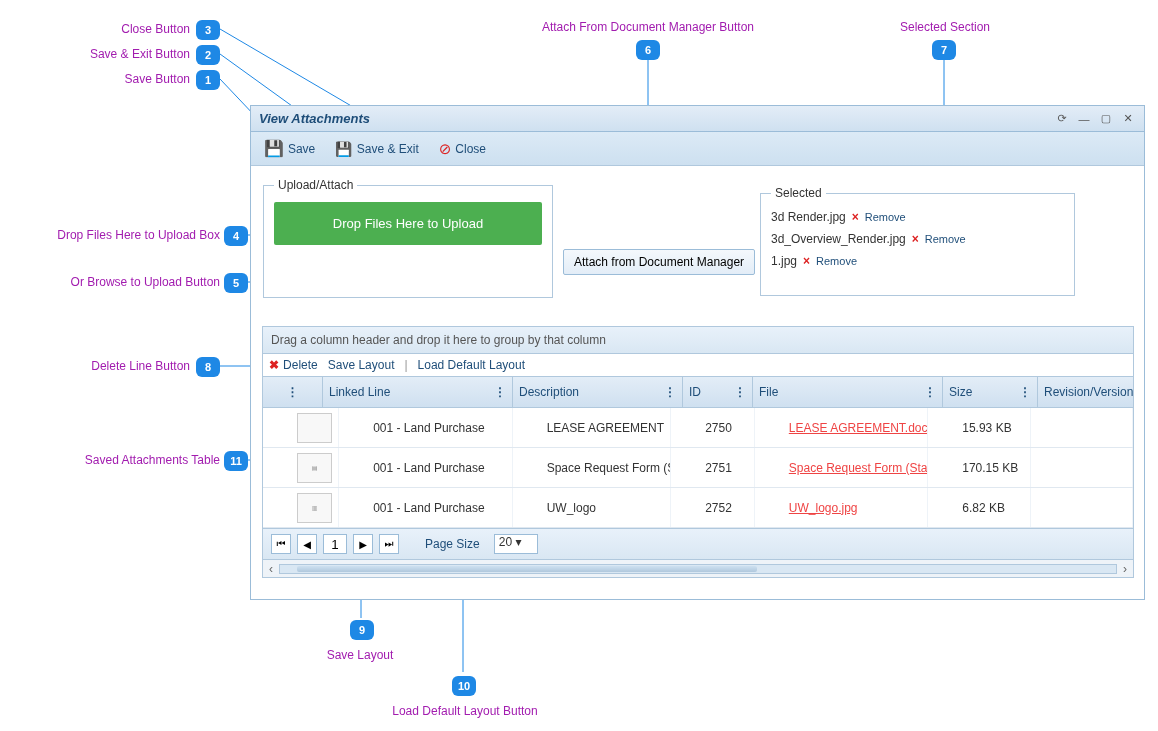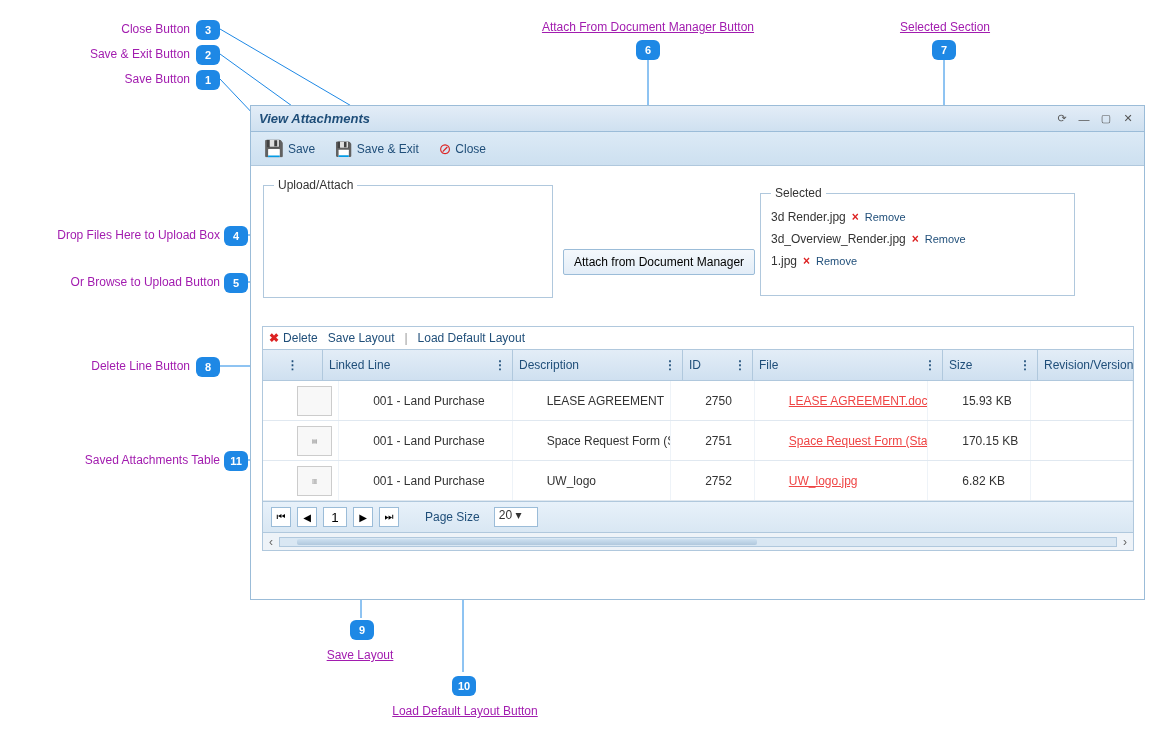--- a/index.html
+++ b/index.html
@@ -1,20 +1,20 @@
 <!DOCTYPE html>
 <html><head>
 <meta charset="utf-8">
 <style>
 * { box-sizing: border-box; margin: 0; padding: 0; font-family: 'Segoe UI', Tahoma, sans-serif; }
 body { background: #fff; width: 1158px; height: 731px; position: relative; overflow: hidden; font-size: 12px; color: #333; }
 
 
 .callout-label { position: absolute; font-size: 12px; color: #a21caf; text-align: right; }
-.callout-label.center { text-align: center; text-decoration: underline; }
+.callout-label.center { text-align: center; }
 .callout-badge {
   position: absolute; width: 24px; height: 20px; background: #1e88e5; color: #fff;
   font-size: 11px; font-weight: bold; border-radius: 6px; display: flex;
   align-items: center; justify-content: center;
 }
 .leader { position: absolute; stroke: #1e88e5; stroke-width: 1; fill: none; pointer-events: none; }
 
 
 .window {
   position: absolute; left: 250px; top: 105px; width: 895px; height: 495px;
@@ -191,20 +191,21 @@
     </div>
     <div class="tb-btn">
       <span class="icon-close">⊘</span>
       <span>Close</span>
     </div>
   </div>
 
   <div class="content">
     <fieldset class="panel upload-panel">
       <legend>Upload/Attach</legend>
+      <div class="dropzone">Drop Files Here to Upload</div>
     </fieldset>
 
     <div class="attach-dm">
       <button class="attach-dm-btn">Attach from Document Manager</button>
     </div>
   </div>
 </div>
 
 <fieldset class="panel selected-panel">
   <legend>Selected</legend>
@@ -219,20 +220,21 @@
     <span class="sel-remove">Remove</span>
   </div>
   <div class="sel-item">
     <span>1.jpg</span>
     <span class="sel-x">×</span>
     <span class="sel-remove">Remove</span>
   </div>
 </fieldset>
 
 <div class="grid-wrap">
+  <div class="group-bar">Drag a column header and drop it here to group by that column</div>
   <div class="grid-toolbar">
     <span class="grid-tb-item">
       <span class="del-x">✖</span>
       <span>Delete</span>
     </span>
     <span class="grid-tb-item">Save Layout</span>
     <span class="sep">|</span>
     <span class="grid-tb-item">Load Default Layout</span>
   </div>
 

